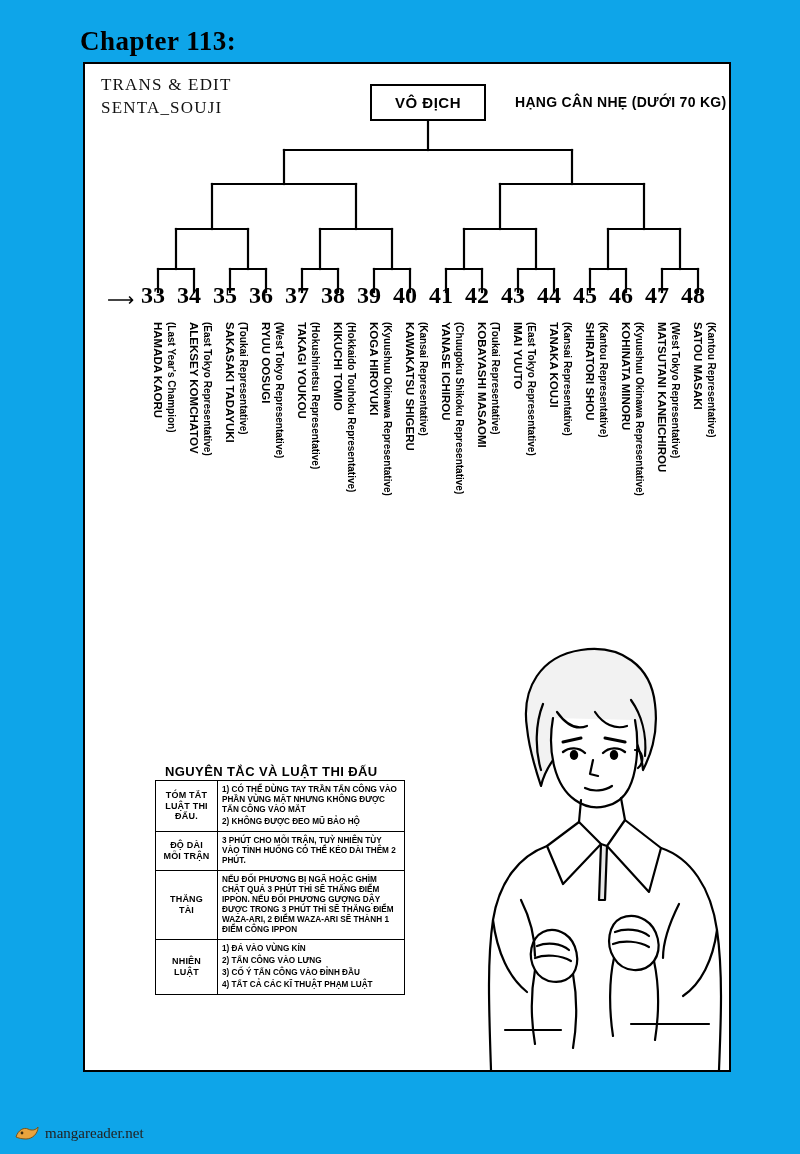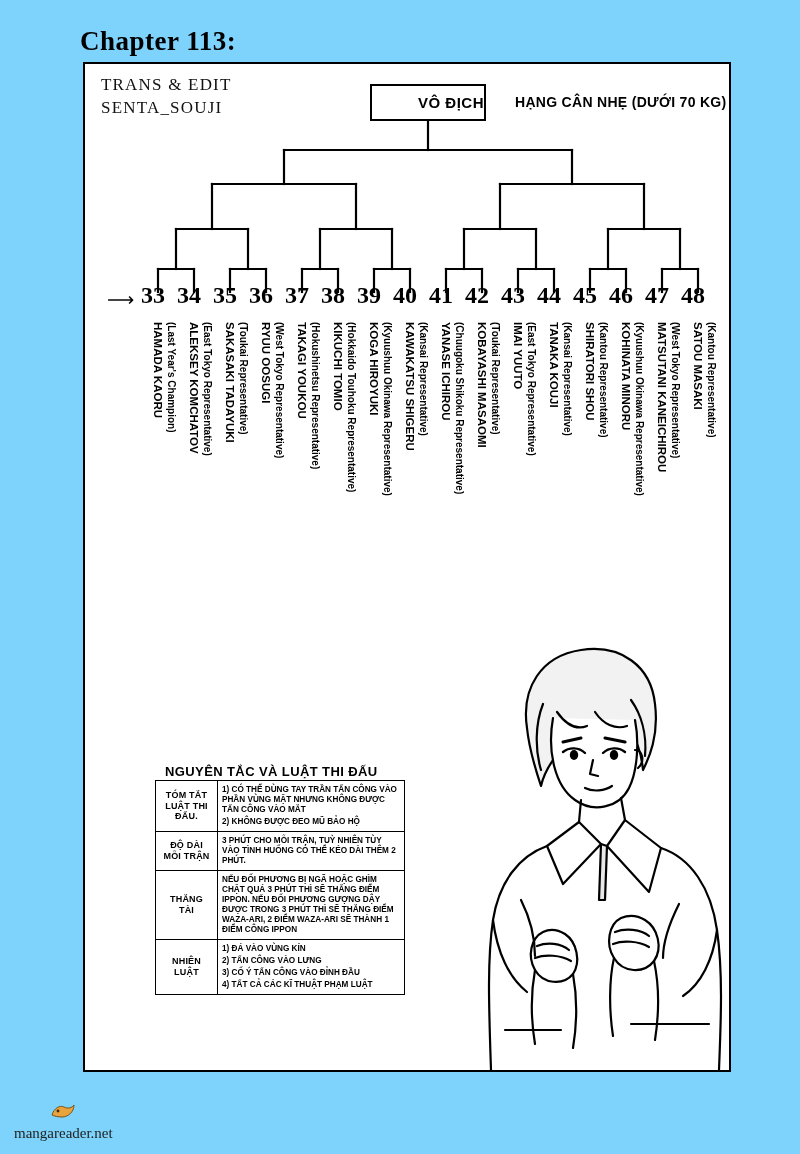--- a/index.html
+++ b/index.html
@@ -8,21 +8,21 @@
     width: 800px; height: 1154px;
     background: #ffffff;
     font-family: "Liberation Sans", sans-serif;
     color: #000;
     overflow: hidden;
   }
   .page {
     position: relative;
     width: 800px;
     height: 1154px;
-    background: #7dd3fc;
+    background: #0ea5e9;
   }
 
   
   .chapter-title {
     position: absolute;
     left: 80px; top: 26px;
     font-family: "Liberation Serif", serif;
     font-size: 27px;
     font-weight: bold;
     letter-spacing: 0.5px;
@@ -49,21 +49,21 @@
     color: #111;
   }
   .credits div { white-space: nowrap; }
 
   
   .champion-box {
     position: absolute;
     left: 285px; top: 20px;
     width: 116px; height: 37px;
     border: 2px solid #000;
-    display: flex; align-items: center; justify-content: flex-end;
+    display: flex; align-items: center; justify-content: center;
     font-size: 15px; font-weight: bold;
     letter-spacing: 0.5px;
   }
   .weight-class {
     position: absolute;
     left: 430px; top: 30px;
     font-size: 14px;
     font-weight: bold;
     letter-spacing: 0.3px;
     white-space: nowrap;
@@ -184,21 +184,20 @@
   }
 
   
   .watermark {
     position: absolute;
     left: 14px; bottom: 12px;
     display: flex; align-items: center; gap: 5px;
     font-family: "Liberation Serif", serif;
     font-size: 15px;
     color: #222;
-    flex-direction: column;
   }
   .watermark .logo {
     width: 26px; height: 18px;
   }
 </style>
 </head>
 <body>
 
 <div class="page">
 

